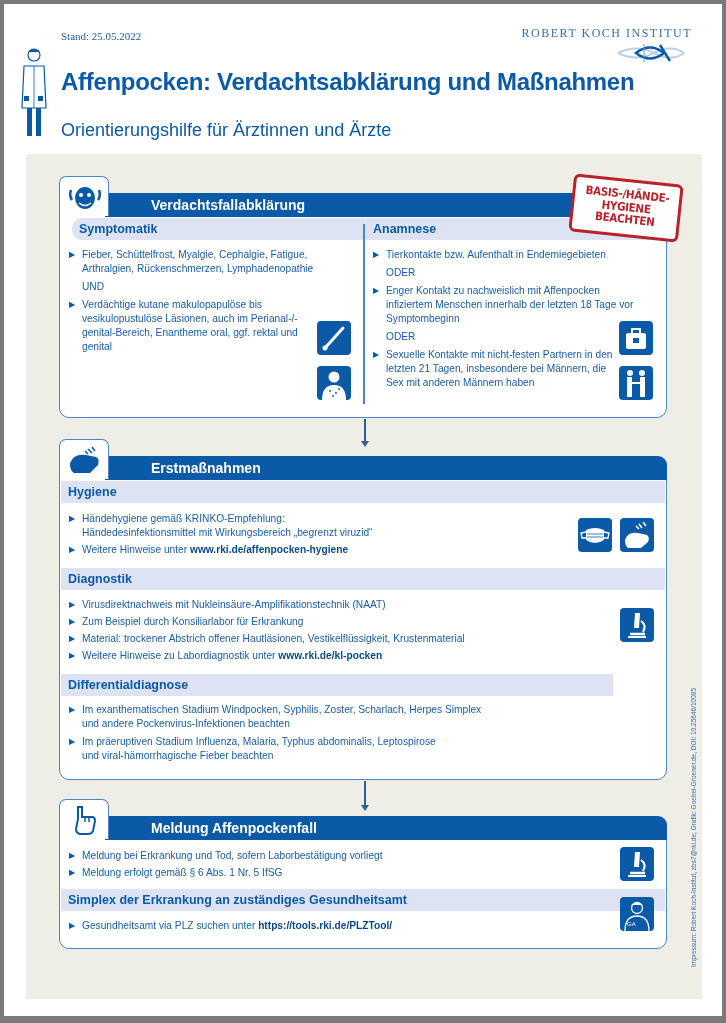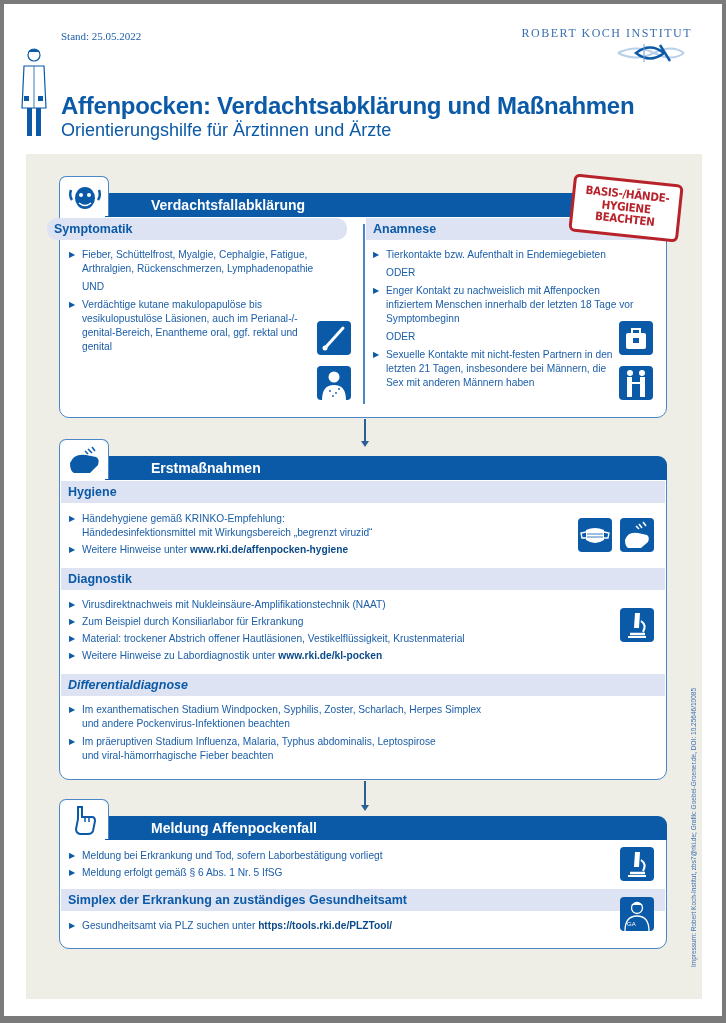--- a/index.html
+++ b/index.html
@@ -3,21 +3,21 @@
 <meta charset="utf-8">
 <style>
   * { box-sizing: border-box; margin: 0; padding: 0; }
   html, body { width: 726px; height: 1023px; background: #7a7a7a; overflow: hidden; }
   body { font-family: "Liberation Sans", sans-serif; color: #0b5aa8; position: relative; }
   .page { position: absolute; left: 4px; top: 4px; width: 718px; height: 1012px; background: #fff; }
   .stand { position: absolute; left: 57px; top: 26px; font-size: 11px; color: #1b5ea8; font-family: "Liberation Serif", serif; }
   .rki-name { position: absolute; right: 30px; top: 22px; font-family: "Liberation Serif", serif; font-size: 12px; letter-spacing: 1.5px; color: #3a6fb0; }
   .rki-logo { position: absolute; left: 612px; top: 38px; width: 70px; height: 22px; }
   .doctor { position: absolute; left: 16px; top: 42px; width: 28px; height: 92px; }
-  .title { position: absolute; left: 57px; top: 88px; font-size: 24px; font-weight: bold; color: #0b5aa8; letter-spacing: -0.3px; }
+  .title { position: absolute; left: 57px; top: 64px; font-size: 24px; font-weight: bold; color: #0b5aa8; letter-spacing: -0.3px; }
   .subtitle { position: absolute; left: 57px; top: 116px; font-size: 18px; color: #0b5aa8; }
   .bg-panel { position: absolute; left: 22px; top: 150px; width: 676px; height: 845px; background: #eeede6; }
   .footer-rot { position: absolute; left: 690px; top: 967px; transform-origin: left top; transform: rotate(-90deg); font-size: 6.5px; color: #3a6fb0; white-space: nowrap; }
 
   .card { position: absolute; background: #fff; border: 1.5px solid #4a86c8; border-radius: 10px; }
   .card-header { position: absolute; height: 24px; background: #0b5aa8; border-top-right-radius: 9px; color: #fff; font-weight: bold; font-size: 14px; padding-left: 46px; line-height: 24px; }
   .tab-icon { position: absolute; width: 50px; height: 40px; background: #fff; border: 1.5px solid #4a86c8; border-bottom: none; border-radius: 7px 7px 0 0; }
   .tab-icon svg { position: absolute; left: 8px; top: 5px; }
   .sec-head { position: absolute; height: 22px; background: #dde3f2; font-weight: bold; font-size: 12.5px; line-height: 22px; padding-left: 7px; color: #0b5aa8; }
   .list { position: absolute; font-size: 10.2px; line-height: 14px; color: #1b5ea8; }
@@ -67,21 +67,21 @@
 <div class="tab-icon" style="left:59px; top:176px;">
   <svg width="34" height="30" viewBox="0 0 34 30">
     <ellipse cx="17" cy="16" rx="10" ry="11" fill="#0b5aa8"></ellipse>
     <path d="M3 8 Q1 14 4 18" stroke="#0b5aa8" stroke-width="2.5" fill="none"></path>
     <path d="M31 8 Q33 14 30 18" stroke="#0b5aa8" stroke-width="2.5" fill="none"></path>
     <circle cx="13" cy="13" r="2" fill="#fff"></circle>
     <circle cx="21" cy="13" r="2" fill="#fff"></circle>
     <path d="M11 21 Q17 26 23 21" stroke="#fff" stroke-width="1.5" fill="none"></path>
   </svg>
 </div>
-<div class="sec-head" style="left:47px; top:218px; width:300px;border-radius:10px;">Symptomatik</div>
+<div class="sec-head" style="left:72px; top:218px; width:300px;border-radius:10px;">Symptomatik</div>
 <div class="sec-head" style="left:366px; top:218px; width:299px;">Anamnese</div>
 <div class="vdivider" style="left:363px; top:224px; height:180px;"></div>
 
 <div class="list" style="left:69px; top:248px; width:250px;">
   <div class="li">Fieber, Schüttelfrost, Myalgie, Cephalgie, Fatigue, Arthralgien, Rückenschmerzen, Lymphadenopathie</div>
   <div class="plain" style="padding-left:13px;">UND</div>
   <div class="li" style="width:235px;">Verdächtige kutane makulopapulöse bis vesikulopustulöse Läsionen, auch im Perianal-/-genital-Bereich, Enantheme oral, ggf. rektal und genital</div>
 </div>
 <div class="ico" style="left:317px; top:321px;">
   <svg viewBox="0 0 34 34">
@@ -177,21 +177,21 @@
 </div>
 <div class="ico" style="left:620px; top:608px;">
   <svg viewBox="0 0 34 34">
       <path d="M15 5 L20 5 L19 20 L14 20 Z" fill="#fff"></path>
       <path d="M10 26 L25 26" stroke="#fff" stroke-width="2.5"></path>
       <path d="M21 13 Q27 17 23 24" stroke="#fff" stroke-width="2" fill="none"></path>
       <path d="M8 29 L26 29" stroke="#fff" stroke-width="2"></path>
     </svg>
 </div>
 
-<div class="sec-head" style="left:61px; top:674px; width:604px;font-style:italic;">Differentialdiagnose</div>
+<div class="sec-head" style="left:61px; top:674px; width:552px;">Differentialdiagnose</div>
 <div class="list" style="left:69px; top:703px; width:560px;">
   <div class="li">
     <span>Im exanthematischen Stadium Windpocken, Syphilis, Zoster, Scharlach, Herpes Simplex</span><br>
     <span>und andere Pockenvirus-Infektionen beachten</span>
   </div>
   <div class="li">
     <span>Im präeruptiven Stadium Influenza, Malaria, Typhus abdominalis, Leptospirose</span><br>
     <span>und viral-hämorrhagische Fieber beachten</span>
   </div>
 </div>

